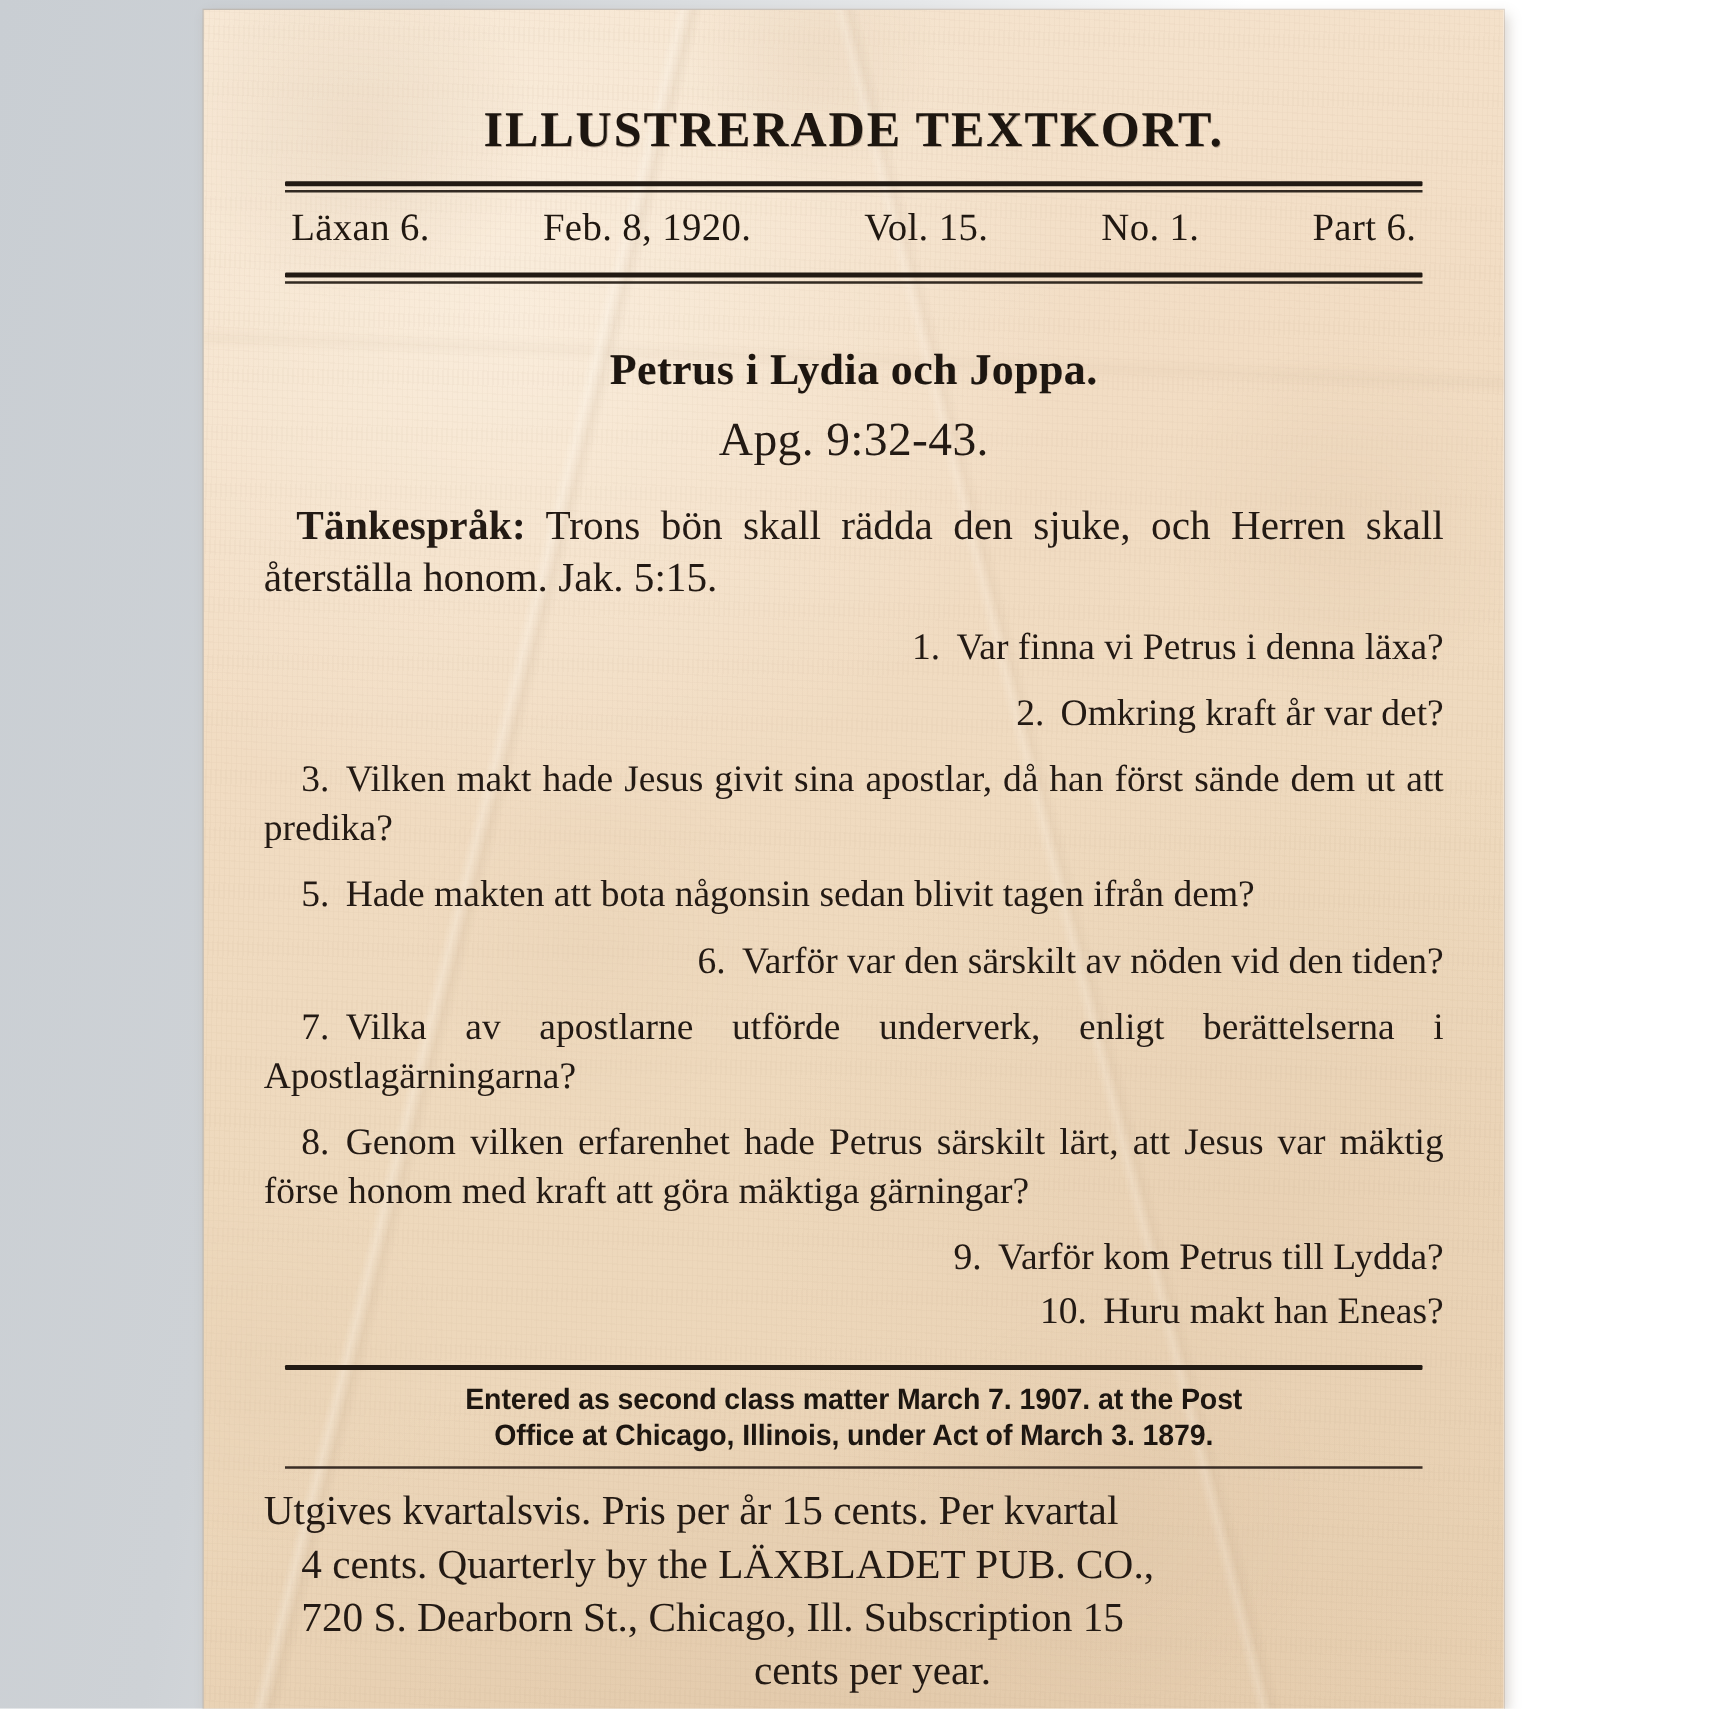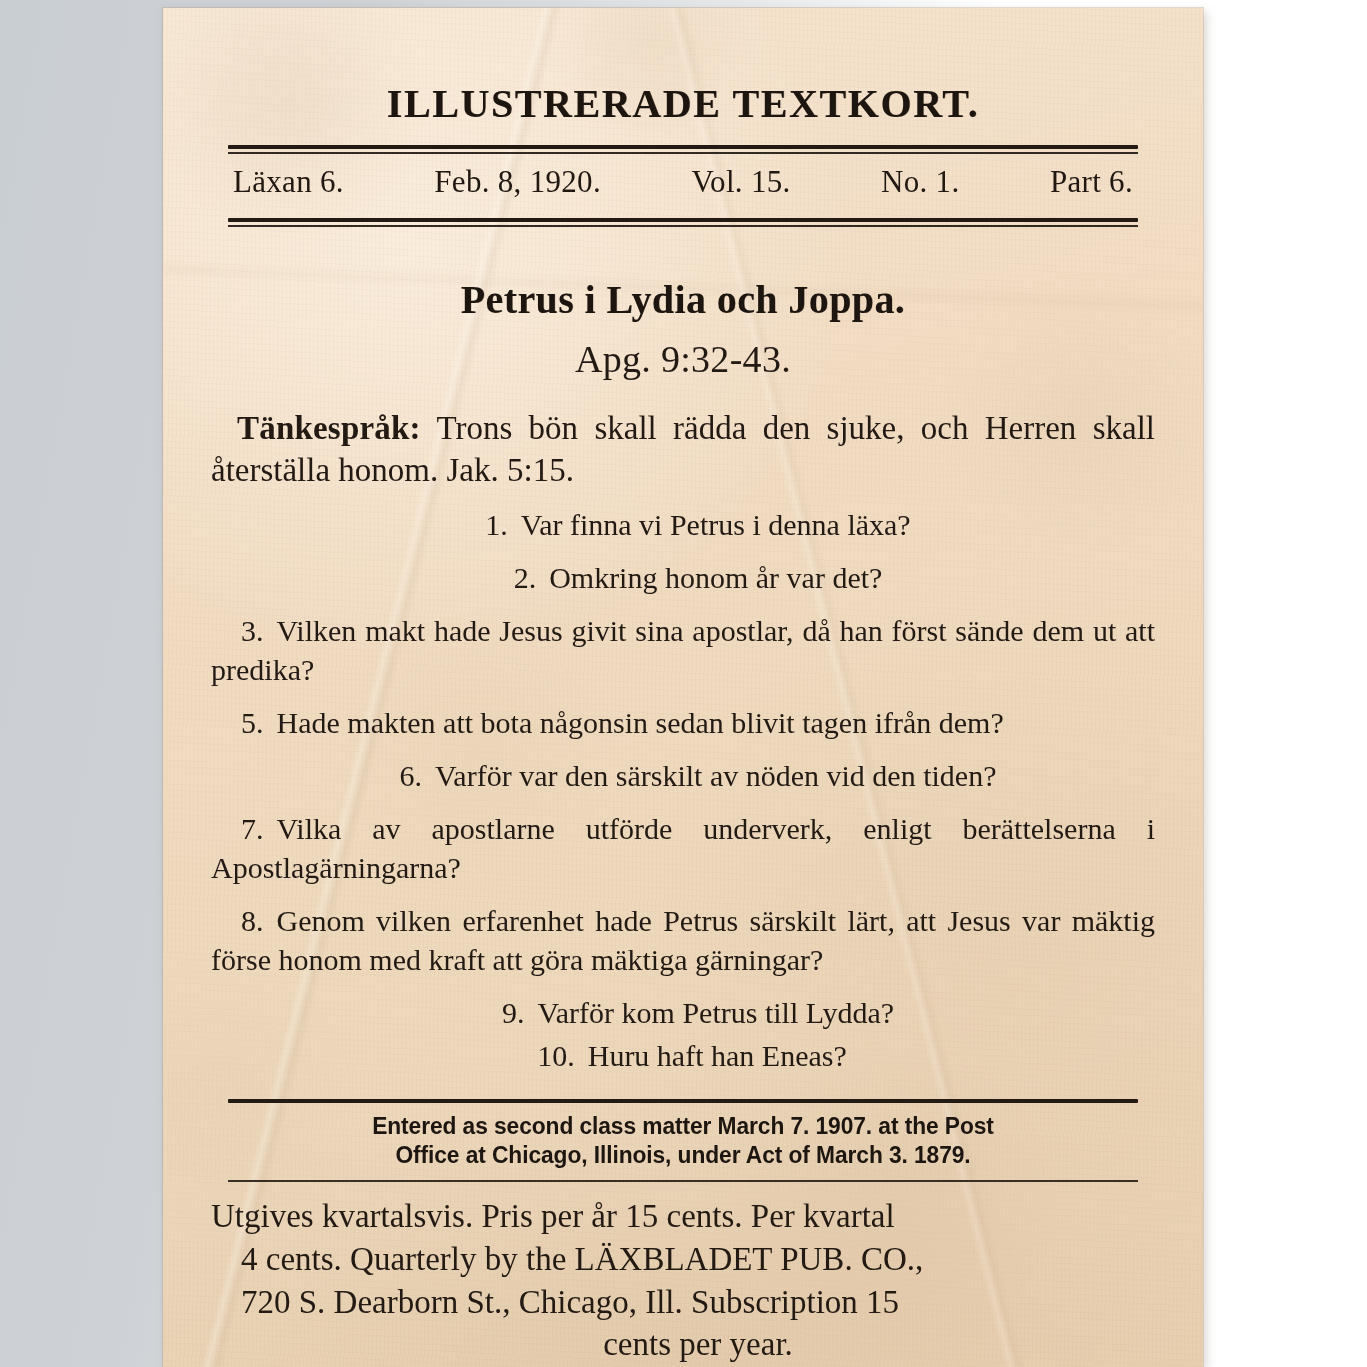--- a/index.html
+++ b/index.html
@@ -113,21 +113,21 @@
     font-size: 31px;
     letter-spacing: 0.3px;
     color: #201811;
   }
   .issueline span { white-space: nowrap; }
 
   
   .lesson-title {
     text-align: center;
     font-weight: bold;
-    font-size: 40px;
+    font-size: 35px;
     letter-spacing: 0.4px;
     margin-top: 48px;
     color: #1d1610;
     text-shadow: 0.4px 0.3px 0 rgba(60,40,25,0.3);
   }
   .lesson-ref {
     text-align: center;
     font-size: 38px;
     margin-top: 14px;
     letter-spacing: 0.3px;
@@ -154,21 +154,21 @@
   .q {
     font-size: 30px;
     line-height: 1.30;
     margin-top: 14px;
     text-align: justify;
     text-justify: inter-word;
     text-indent: 30px;
   }
   .q .n { margin-right: 13px; }
   
-  .q.short { text-align: center; }
+  .q.short { text-align: right; }
   .q.tight { margin-top: 4px; text-indent: 18px; }
 
   
   .rule-heavy {
     margin: 24px 25px 0 25px;
     height: 4px;
     background: #221a13;
     border-radius: 1px;
   }
   .rule-light {
@@ -238,42 +238,42 @@
       <div class="verse">
         <b>Tänkespråk:</b>
         <span>Trons bön skall rädda den sjuke, och Herren skall återställa honom.  Jak. 5:15.</span>
       </div>
 
       <div class="questions">
         <div class="q short">
           <span class="n">1.</span><span>Var finna vi Petrus i denna läxa?</span>
         </div>
         <div class="q short">
-          <span class="n">2.</span><span>Omkring honom år var det?</span>
+          <span class="n">2.</span><span>Omkring kraft år var det?</span>
         </div>
         <div class="q">
           <span class="n">3.</span><span>Vilken makt hade Jesus givit sina apostlar, då han först sände dem ut att predika?</span>
         </div>
         <div class="q">
           <span class="n">5.</span><span>Hade makten att bota någonsin sedan blivit tagen ifrån dem?</span>
         </div>
         <div class="q short">
           <span class="n">6.</span><span>Varför var den särskilt av nöden vid den tiden?</span>
         </div>
         <div class="q">
           <span class="n">7.</span><span>Vilka av apostlarne utförde underverk, enligt berättelserna i Apostlagärningarna?</span>
         </div>
         <div class="q">
           <span class="n">8.</span><span>Genom vilken erfarenhet hade Petrus särskilt lärt, att Jesus var mäktig förse honom med kraft att göra mäktiga gärningar?</span>
         </div>
         <div class="q short">
           <span class="n">9.</span><span>Varför kom Petrus till Lydda?</span>
         </div>
         <div class="q short tight">
-          <span class="n">10.</span><span>Huru haft han Eneas?</span>
+          <span class="n">10.</span><span>Huru makt han Eneas?</span>
         </div>
       </div>
 
       <div class="rule-heavy"></div>
       <div class="postal">
         <div>Entered as second class matter March 7. 1907. at the Post</div>
         <div>Office at Chicago, Illinois, under Act of March 3. 1879.</div>
       </div>
       <div class="rule-light"></div>
 

